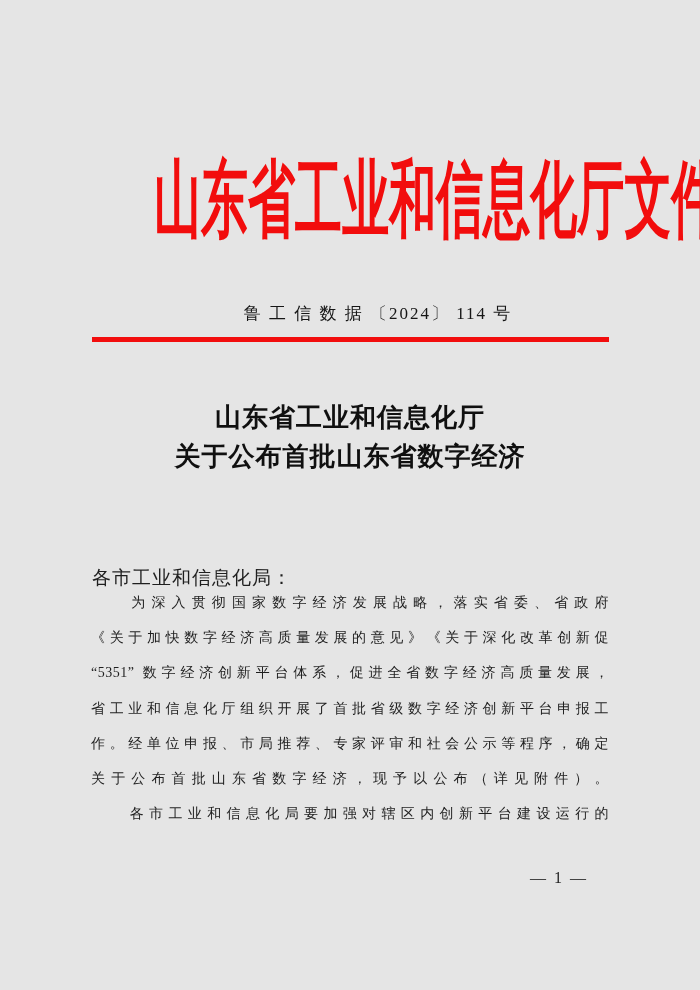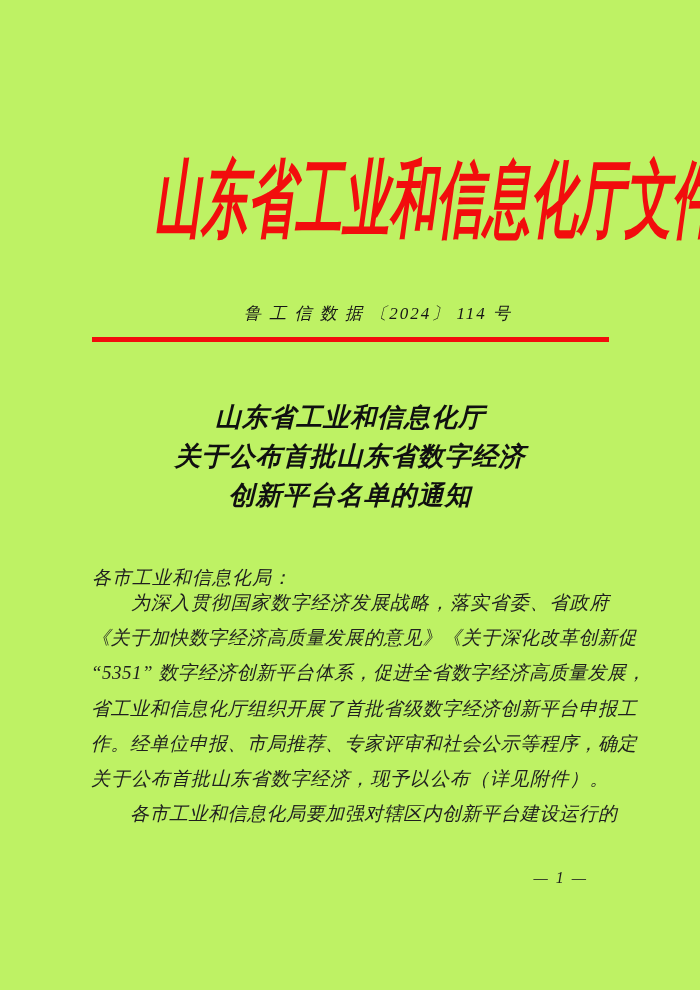--- a/index.html
+++ b/index.html
@@ -4,24 +4,23 @@
 <style>
   html, body {
     margin: 0;
     padding: 0;
     background: #ffffff;
   }
   .page {
     position: relative;
     width: 700px;
     height: 990px;
-    background: #bef264;
+    background: #e5e5e5;
     overflow: hidden;
     font-family: "Liberation Serif", "DejaVu Serif", serif;
-    font-style: italic;
   }
   .header-title {
     position: absolute;
     top: 150px;
     left: 0;
     width: 700px;
     margin: 0;
     text-align: center;
     font-size: 84px;
     line-height: 100px;
@@ -71,21 +70,21 @@
     line-height: 26px;
     color: #1f1f1f;
     letter-spacing: 1px;
     margin-top: 8px;
   }
   .body-text {
     position: absolute;
     top: 585px;
     left: 91px;
     width: 518px;
-    font-size: 19px;
+    font-size: 14px;
     line-height: 35.2px;
     color: #1f1f1f;
   }
   .body-line {
     text-align: justify;
     text-align-last: justify;
     letter-spacing: 0.5px;
     white-space: nowrap;
   }
   .page-number {
@@ -105,21 +104,20 @@
 
   <h1 class="header-title">山东省工业和信息化厅文件</h1>
 
   <div class="doc-number">鲁 工 信 数 据 〔2024〕 114 号</div>
 
   <div class="red-rule"></div>
 
   <div class="title-block">
     <div>山东省工业和信息化厅</div>
     <div>关于公布首批山东省数字经济</div>
-    <div>创新平台名单的通知</div>
   </div>
 
   <div class="salutation">各市工业和信息化局：</div>
 
   <div class="body-text" id="body-lines">
       <div class="body-line">　　为深入贯彻国家数字经济发展战略，落实省委、省政府</div>
       <div class="body-line">《关于加快数字经济高质量发展的意见》《关于深化改革创新促</div>
       <div class="body-line">“5351” 数字经济创新平台体系，促进全省数字经济高质量发展，</div>
       <div class="body-line">省工业和信息化厅组织开展了首批省级数字经济创新平台申报工</div>
       <div class="body-line">作。经单位申报、市局推荐、专家评审和社会公示等程序，确定</div>

